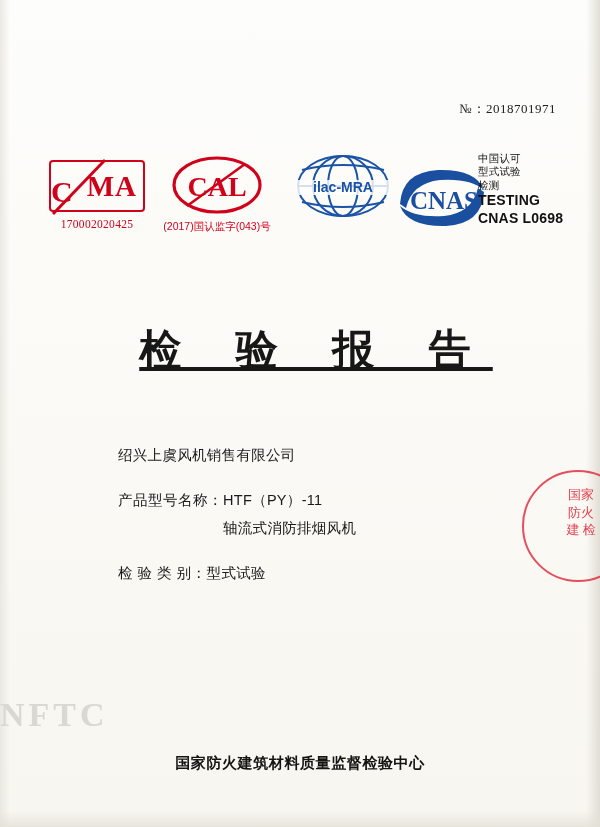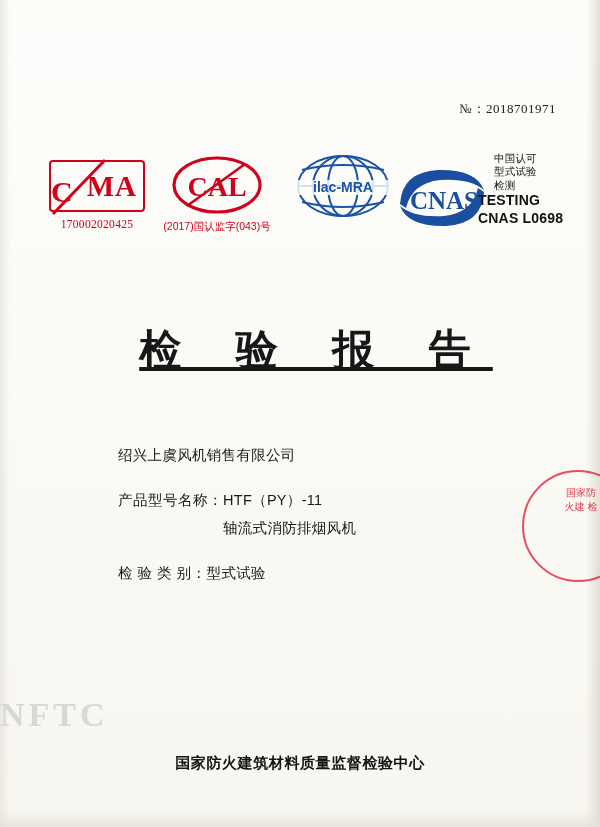--- a/index.html
+++ b/index.html
@@ -141,21 +141,20 @@
     position: absolute;
     left: 478px;
     top: 12px;
     width: 110px;
     line-height: 1.28;
   }
   .cnas-cn {
     font-size: 10.5px;
     color: #111;
     letter-spacing: .2px;
-    margin-left: 16px;
   }
   .cnas-en {
     font-size: 14px;
     font-weight: bold;
     color: #111;
     letter-spacing: .2px;
   }
 
   
   .doc-title {
@@ -237,23 +236,23 @@
     border: 2.5px solid #e0293c;
     border-radius: 50%;
     opacity: .82;
   }
   .seal-text {
     position: absolute;
     right: 2px;
     top: 486px;
     width: 34px;
     color: #e0293c;
-    font-size: 10px;
+    font-size: 13px;
     line-height: 1.35;
-    font-family: Liberation Sans, sans-serif;
+    font-family: Liberation Serif, serif;
     opacity: .9;
     text-align: center;
   }
 </style>
 </head>
 <body>
 
 <div class="page">
 
   <div class="edge-left"></div>

